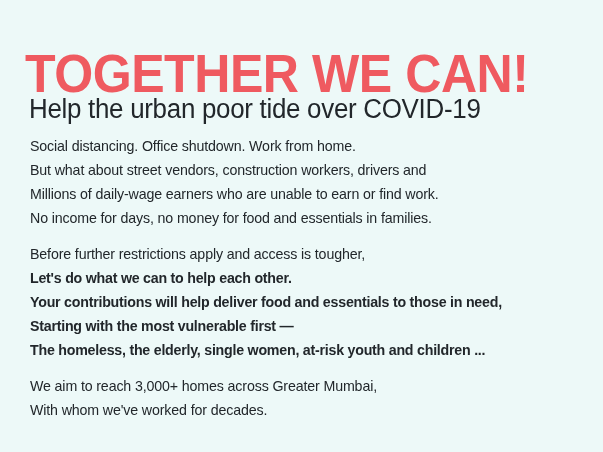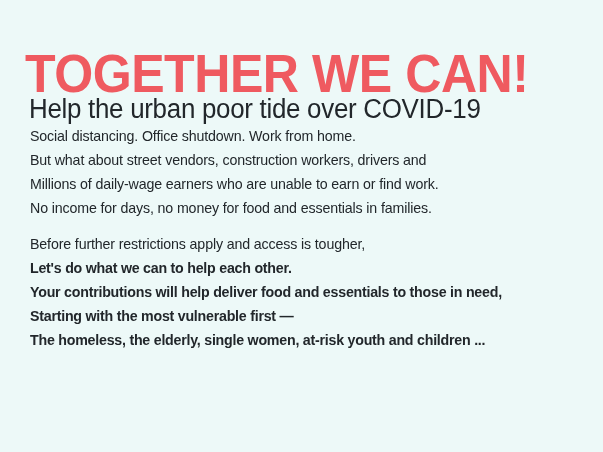--- a/index.html
+++ b/index.html
@@ -56,21 +56,21 @@
     letter-spacing: -0.3px;
     transform: scaleX(0.96);
     transform-origin: left top;
     white-space: nowrap;
   }
 
   
   .body-copy {
     position: absolute;
     left: 30px;
-    top: 124px;
+    top: 134px;
     width: 566px;
   }
 
   .para {
     margin: 0;
     padding: 0;
   }
   .para + .para {
     margin-top: 12px;
   }
@@ -105,15 +105,19 @@
         <span class="line regular" style="color: rgb(34, 39, 43);">Millions of daily-wage earners who are unable to earn or find work.</span>
         <span class="line regular" style="color: rgb(34, 39, 43);">No income for days, no money for food and essentials in families.</span>
       </div>
       <div class="para">
         <span class="line regular" style="color: rgb(34, 39, 43);">Before further restrictions apply and access is tougher,</span>
         <span class="line bold" style="color: rgb(34, 39, 43);">Let's do what we can to help each other.</span>
         <span class="line bold" style="color: rgb(34, 39, 43);">Your contributions will help deliver food and essentials to those in need,</span>
         <span class="line bold" style="color: rgb(34, 39, 43);">Starting with the most vulnerable first —</span>
         <span class="line bold" style="color: rgb(34, 39, 43);">The homeless, the elderly, single women, at-risk youth and children ...</span>
       </div>
+      <div class="para">
+        <span class="line regular" style="color: rgb(34, 39, 43);">We aim to reach 3,000+ homes across Greater Mumbai,</span>
+        <span class="line regular" style="color: rgb(34, 39, 43);">With whom we've worked for decades.</span>
+      </div>
     </div>
 
 </div>
 
 </body></html>

